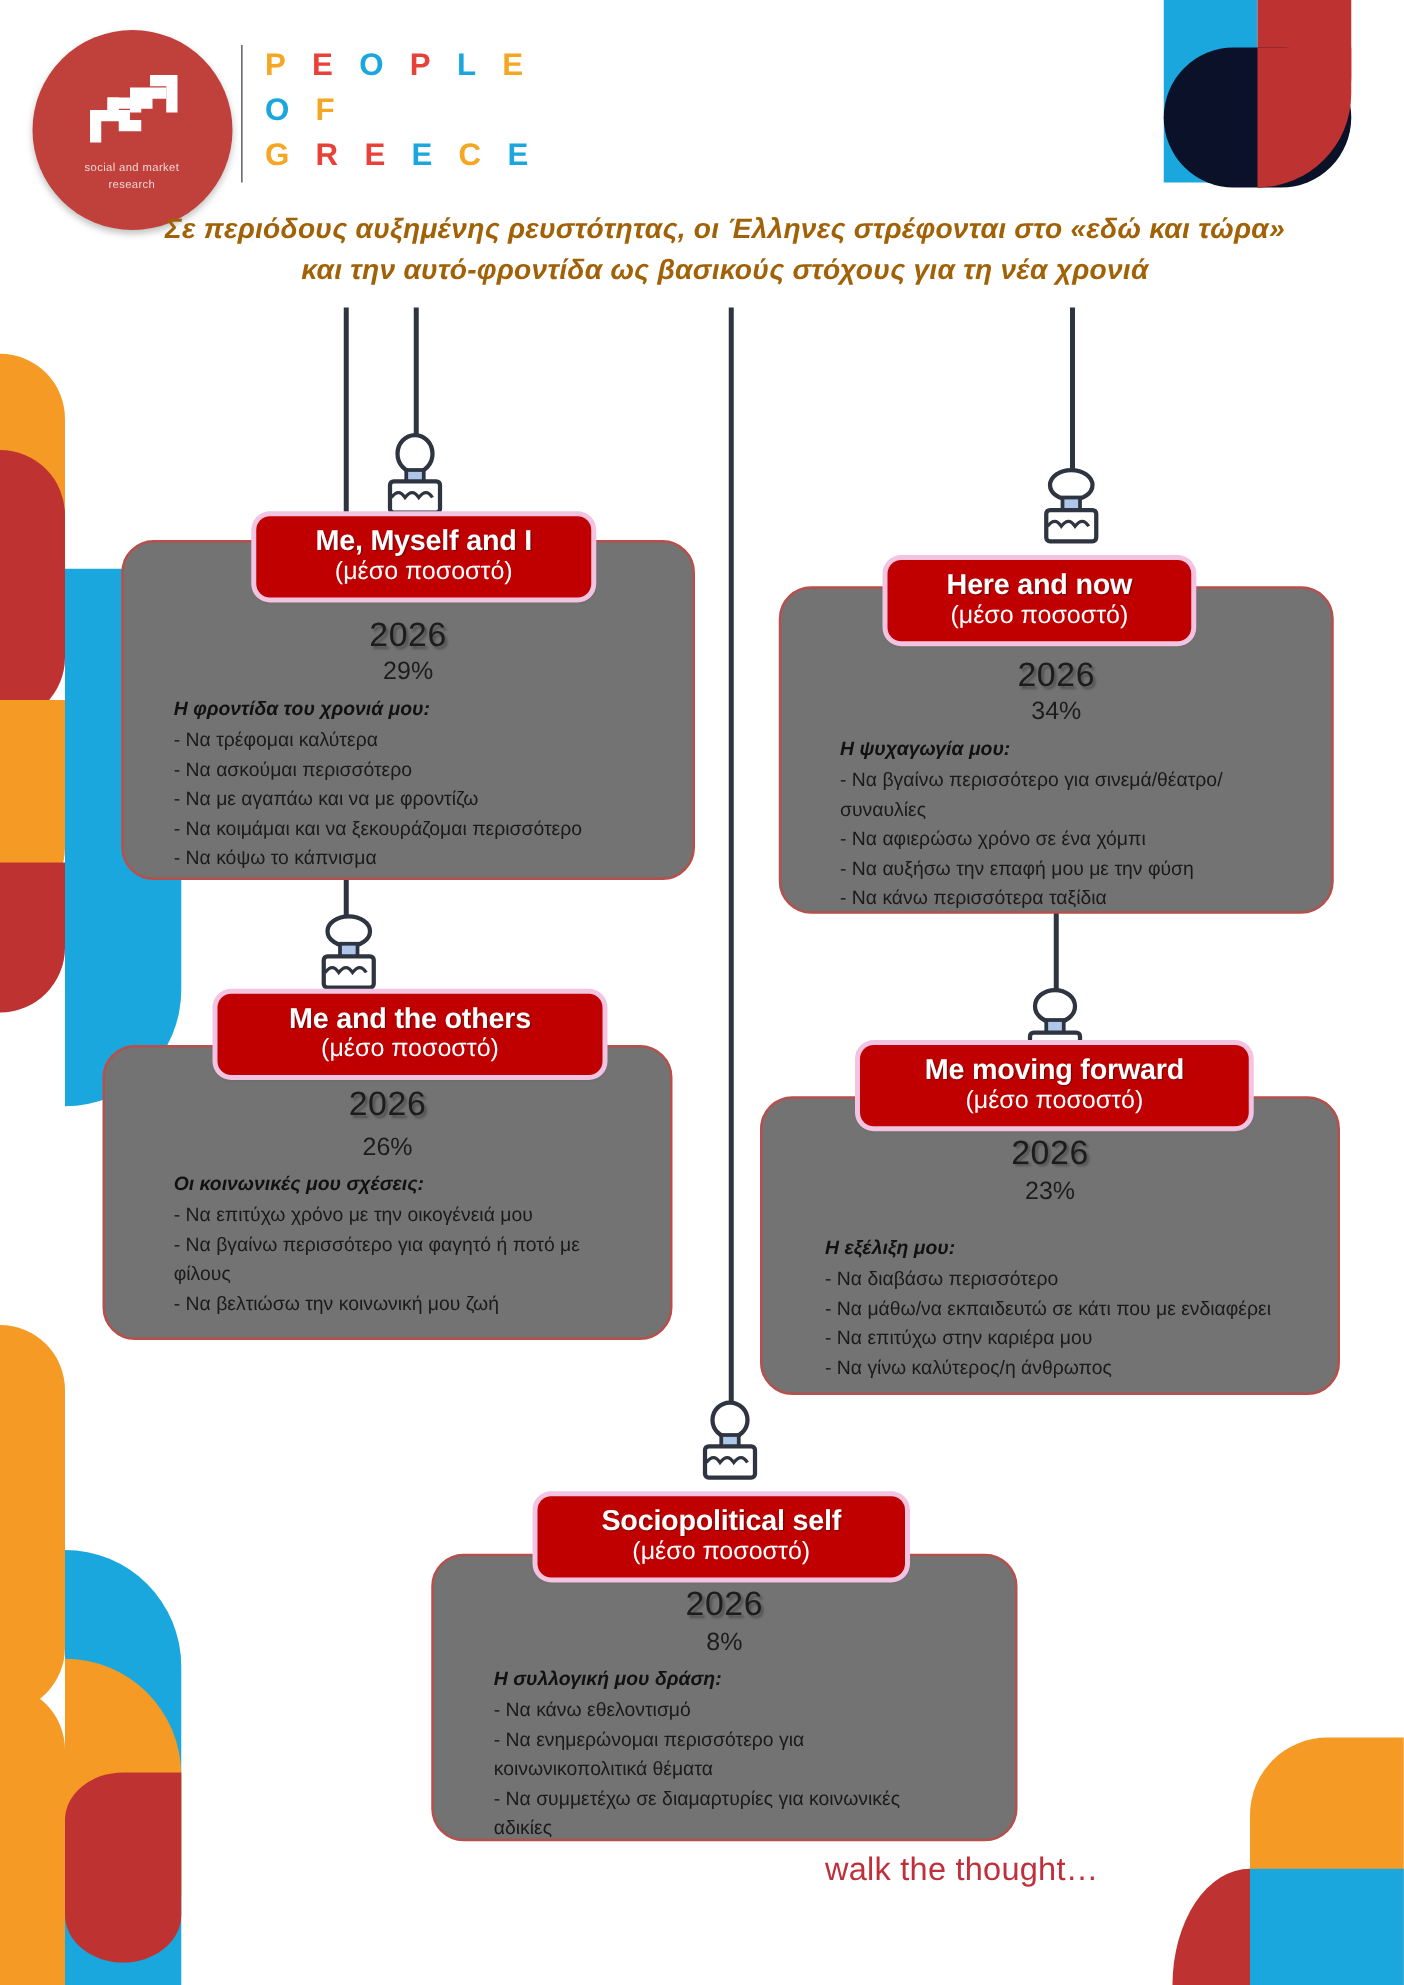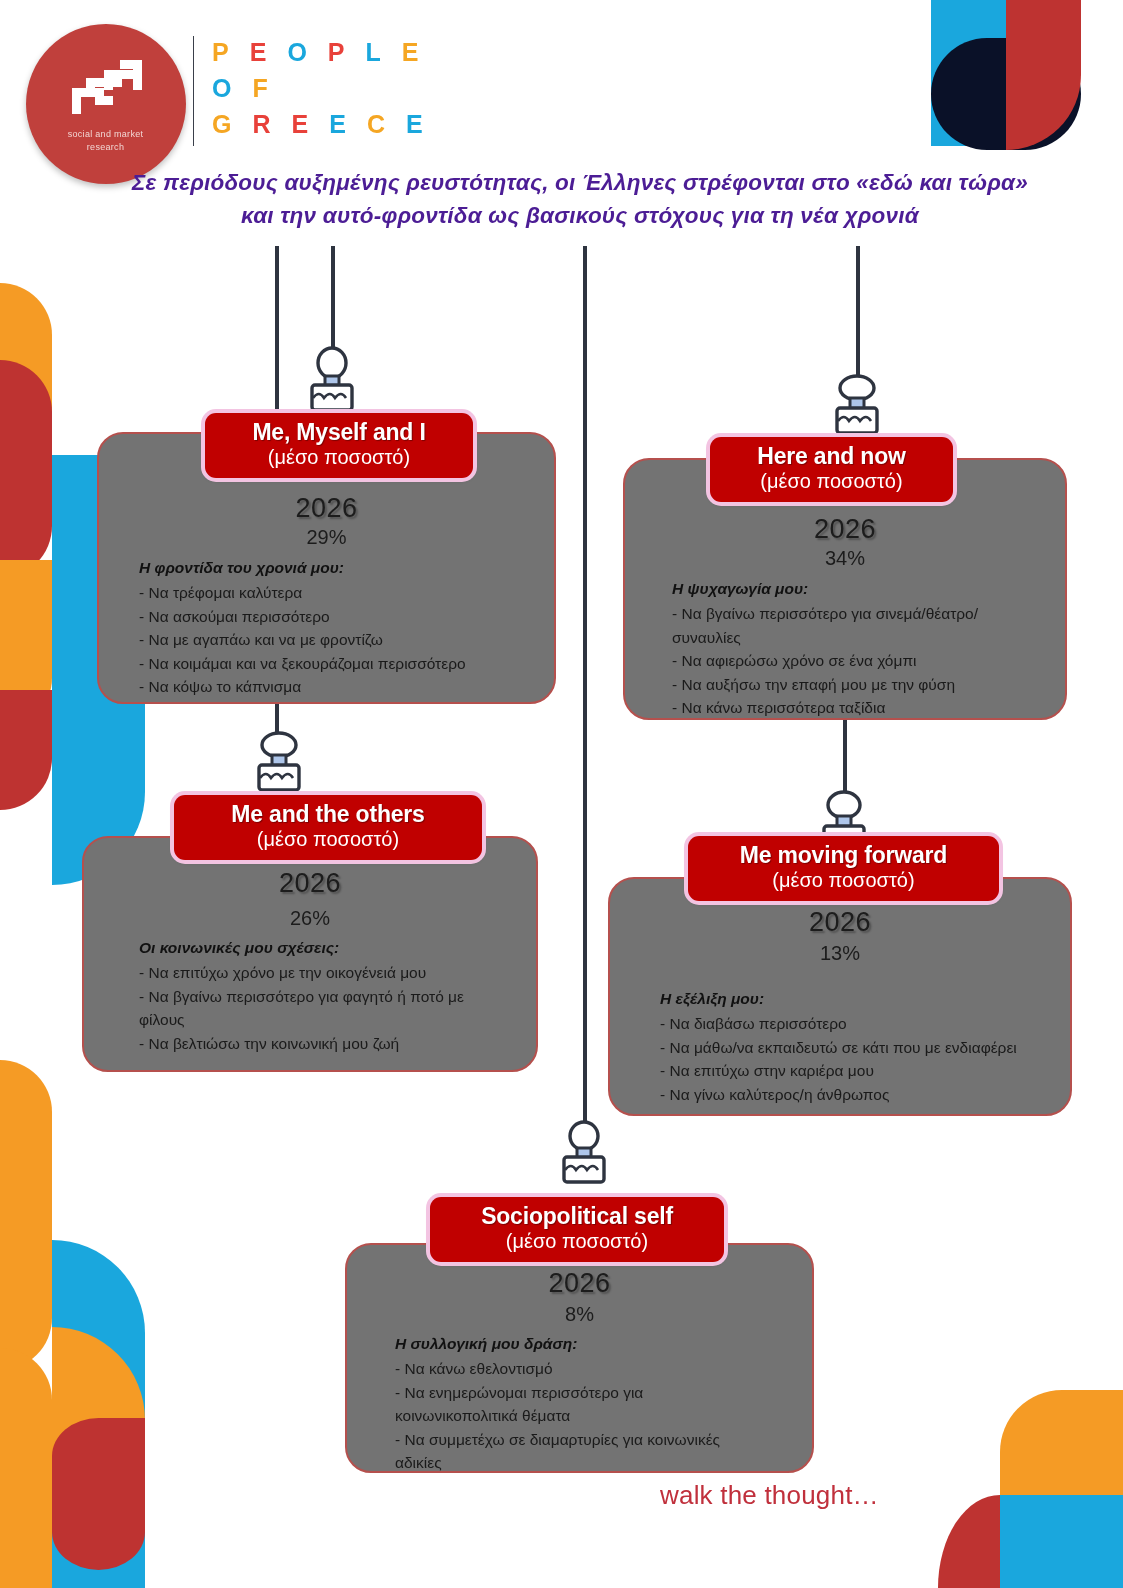--- a/index.html
+++ b/index.html
@@ -47,21 +47,21 @@
     background:#c0403c;box-shadow:0 3px 6px rgba(0,0,0,.25);}
   .logo-mark{position:absolute;left:38px;top:34px;width:84px;height:60px;}
   .logo-caption{position:absolute;left:0;right:1px;top:104px;text-align:center;color:#f2d6d4;
     font-size:9px;line-height:13px;letter-spacing:.3px;}
   .logo-divider{position:absolute;left:193px;top:36px;width:1px;height:110px;background:#3a3f4a;}
   .pog{position:absolute;left:212px;top:40px;}
   .pog-row{display:flex;gap:20px;margin-bottom:11px;}
   .pog-l{font-size:25px;font-weight:bold;letter-spacing:1px;line-height:25px;}
 
   .title{position:absolute;left:130px;top:166px;width:900px;text-align:center;
-    font-style:italic;font-weight:bold;font-size:22.5px;line-height:33px;color:#4c1d95;
+    font-style:italic;font-weight:bold;font-size:22.5px;line-height:33px;color:#a16207;
     letter-spacing:.2px;}
 
   
   .vline{position:absolute;width:4px;background:#2e3440;}
 
   
   .orn{position:absolute;width:62px;height:68px;}
 
   
   .card{position:absolute;border:2.2px solid #b5504d;border-radius:26px;background:#737373;}
@@ -200,21 +200,21 @@
   <div class="sub" style="margin:7px 0 2px 40px;">Η φροντίδα του χρονιά μου:</div>
   <div class="bullets" style="margin-left:40px;width:395px;">
     <div>- Να τρέφομαι καλύτερα</div>
     <div>- Να ασκούμαι περισσότερο</div>
     <div>- Να με αγαπάω και να με φροντίζω</div>
     <div>- Να κοιμάμαι και να ξεκουράζομαι περισσότερο</div>
     <div>- Να κόψω το κάπνισμα</div>
   </div>
 </div>
 
-<div class="card" style="left:623px;top:458px;width:440px;height:258px;">
+<div class="card" style="left:623px;top:469px;width:440px;height:258px;">
   <div class="card-head" style="left:85px;top:-23px;width:207px;">
     <div class="ch-en">Here and now</div>
     <div class="ch-gr">(μέσο ποσοστό)</div>
   </div>
   <div class="year" style="margin-top:54px;">2026</div>
   <div class="pct">34%</div>
   <div class="sub" style="margin:7px 0 2px 47px;">Η ψυχαγωγία μου:</div>
   <div class="bullets" style="margin-left:47px;width:320px;">
     <div>- Να βγαίνω περισσότερο για σινεμά/θέατρο/συναυλίες</div>
     <div>- Να αφιερώσω χρόνο σε ένα χόμπι</div>
@@ -237,21 +237,21 @@
     <div>- Να βελτιώσω την κοινωνική μου ζωή</div>
   </div>
 </div>
 
 <div class="card" style="left:608px;top:877px;width:460px;height:235px;">
   <div class="card-head" style="left:78px;top:-43px;width:275px;">
     <div class="ch-en">Me moving forward</div>
     <div class="ch-gr">(μέσο ποσοστό)</div>
   </div>
   <div class="year" style="margin-top:28px;">2026</div>
-  <div class="pct" style="margin-top:2px;">13%</div>
+  <div class="pct" style="margin-top:2px;">23%</div>
   <div class="sub" style="margin:22px 0 2px 50px;">Η εξέλιξη μου:</div>
   <div class="bullets" style="margin-left:50px;width:400px;">
     <div>- Να διαβάσω περισσότερο</div>
     <div>- Να μάθω/να εκπαιδευτώ σε κάτι που με ενδιαφέρει</div>
     <div>- Να επιτύχω στην καριέρα μου</div>
     <div>- Να γίνω καλύτερος/η άνθρωπος</div>
   </div>
 </div>
 
 <div class="card" style="left:345px;top:1243px;width:465px;height:226px;">

